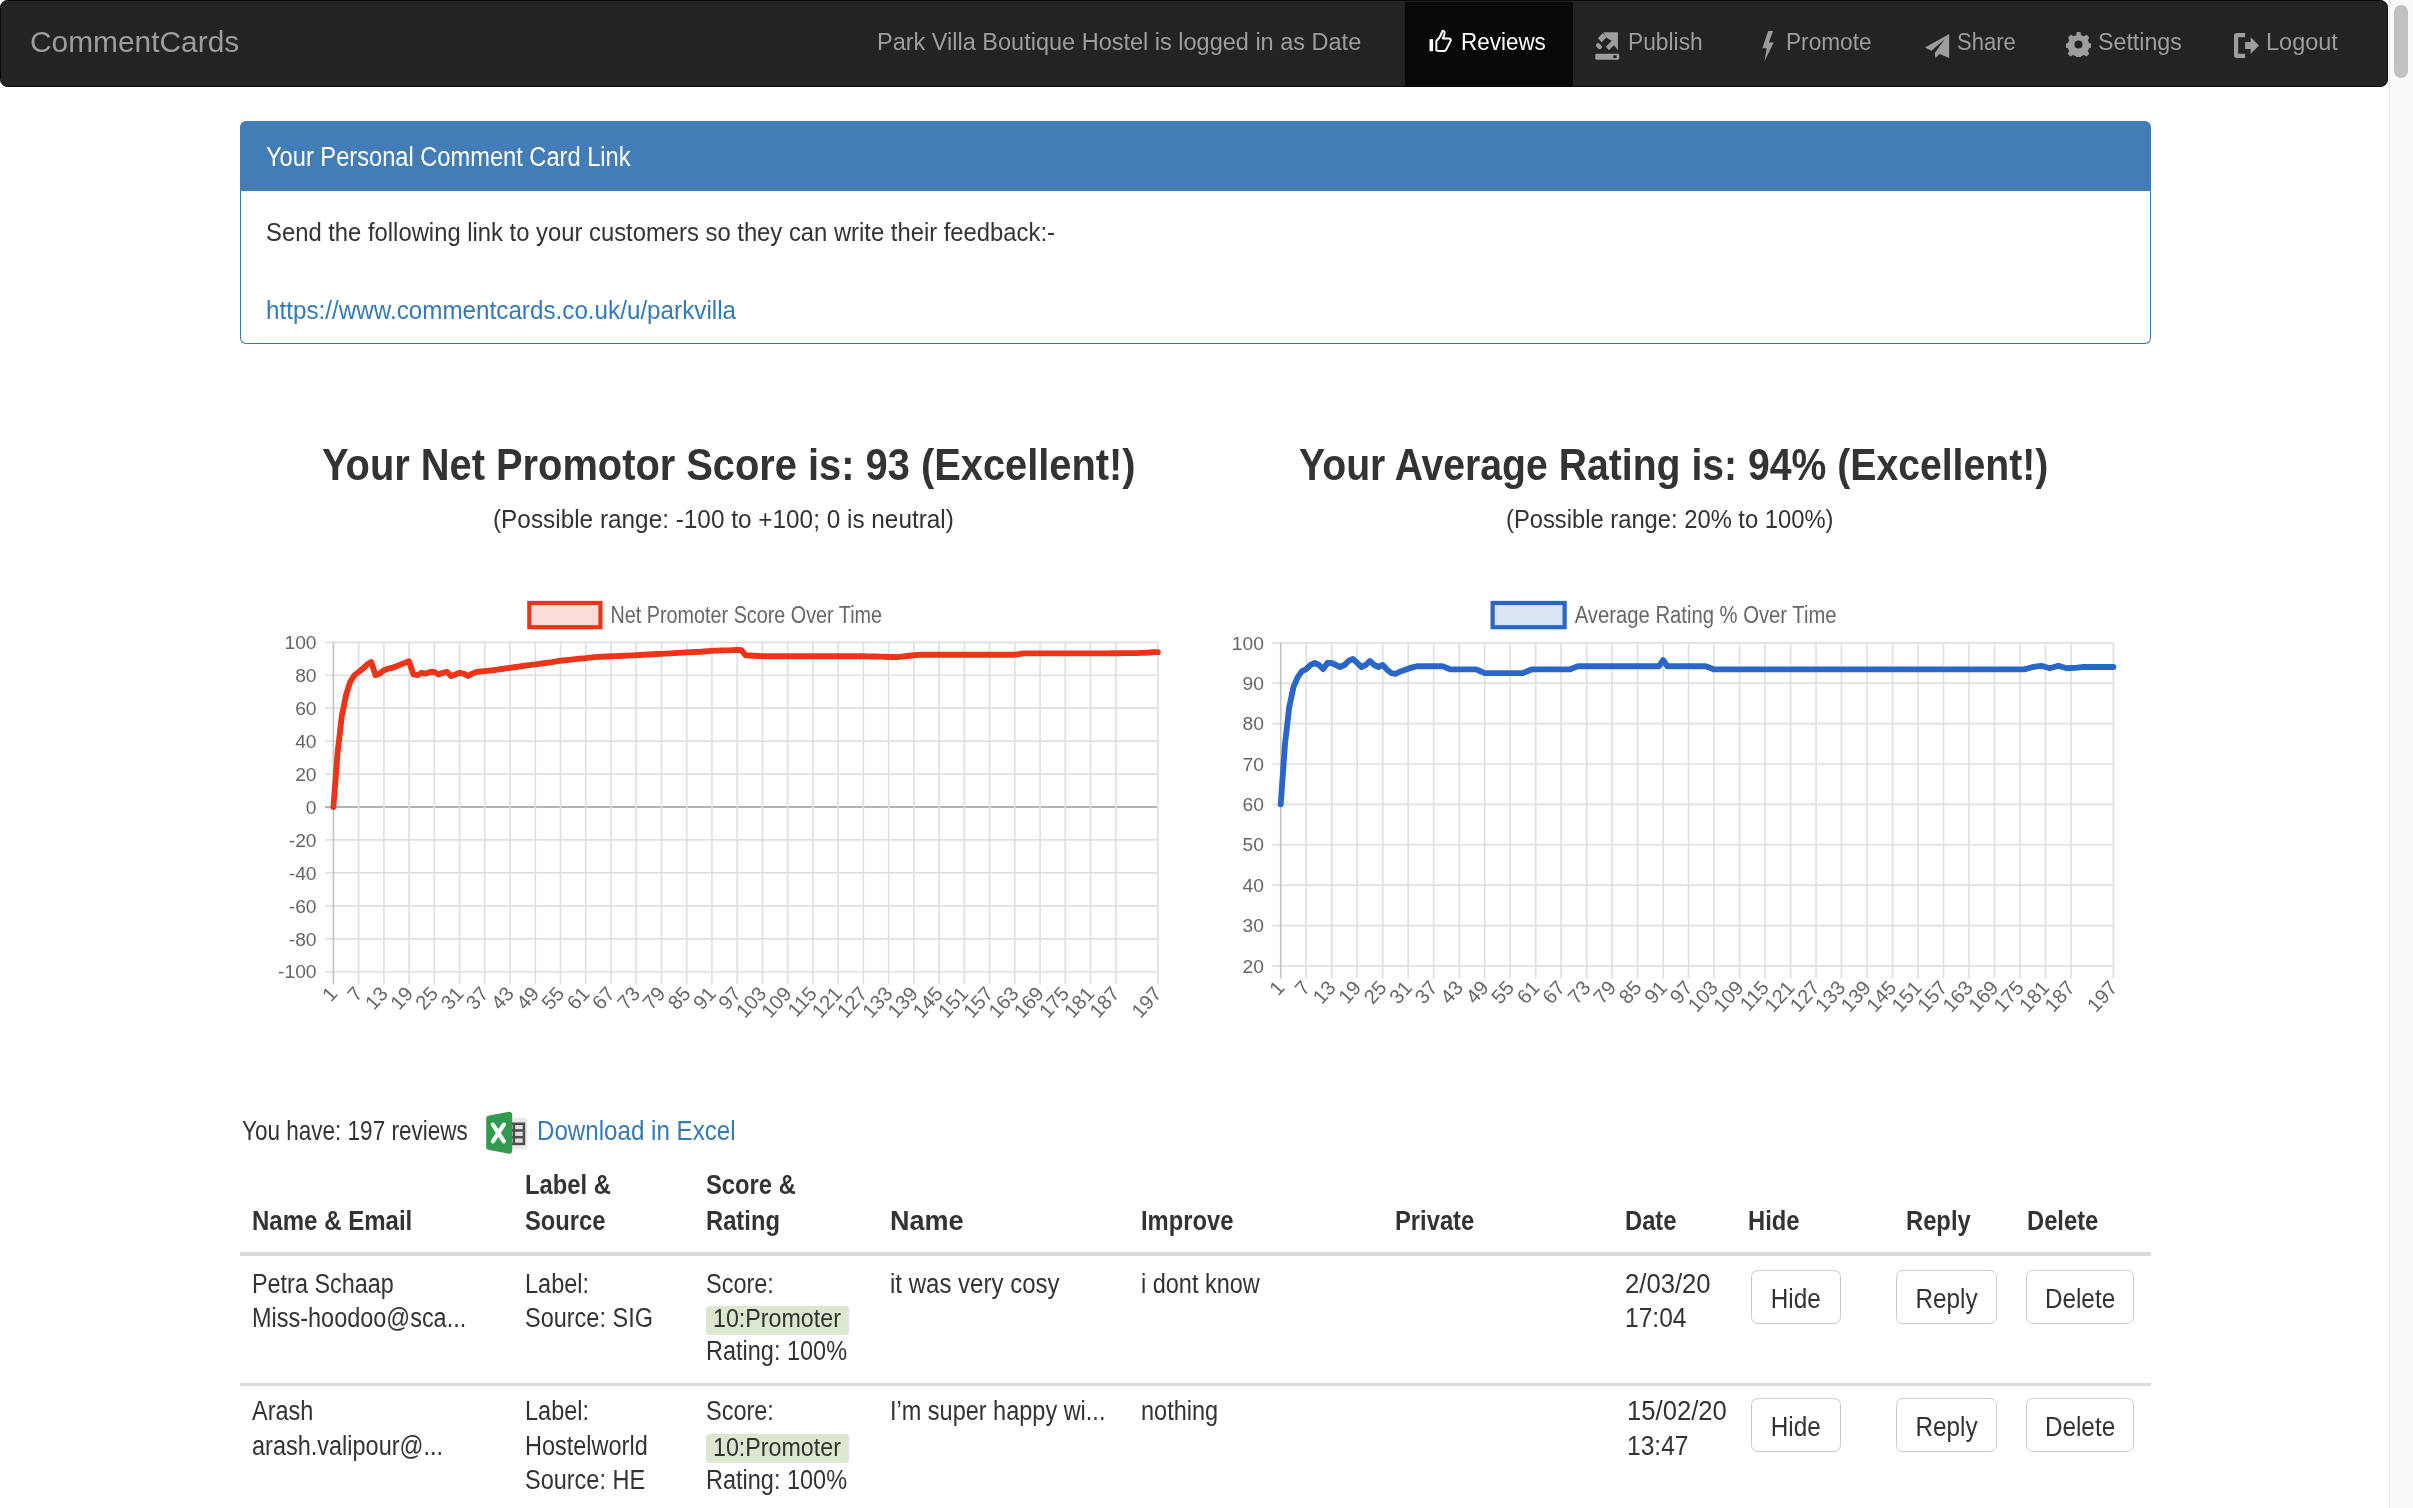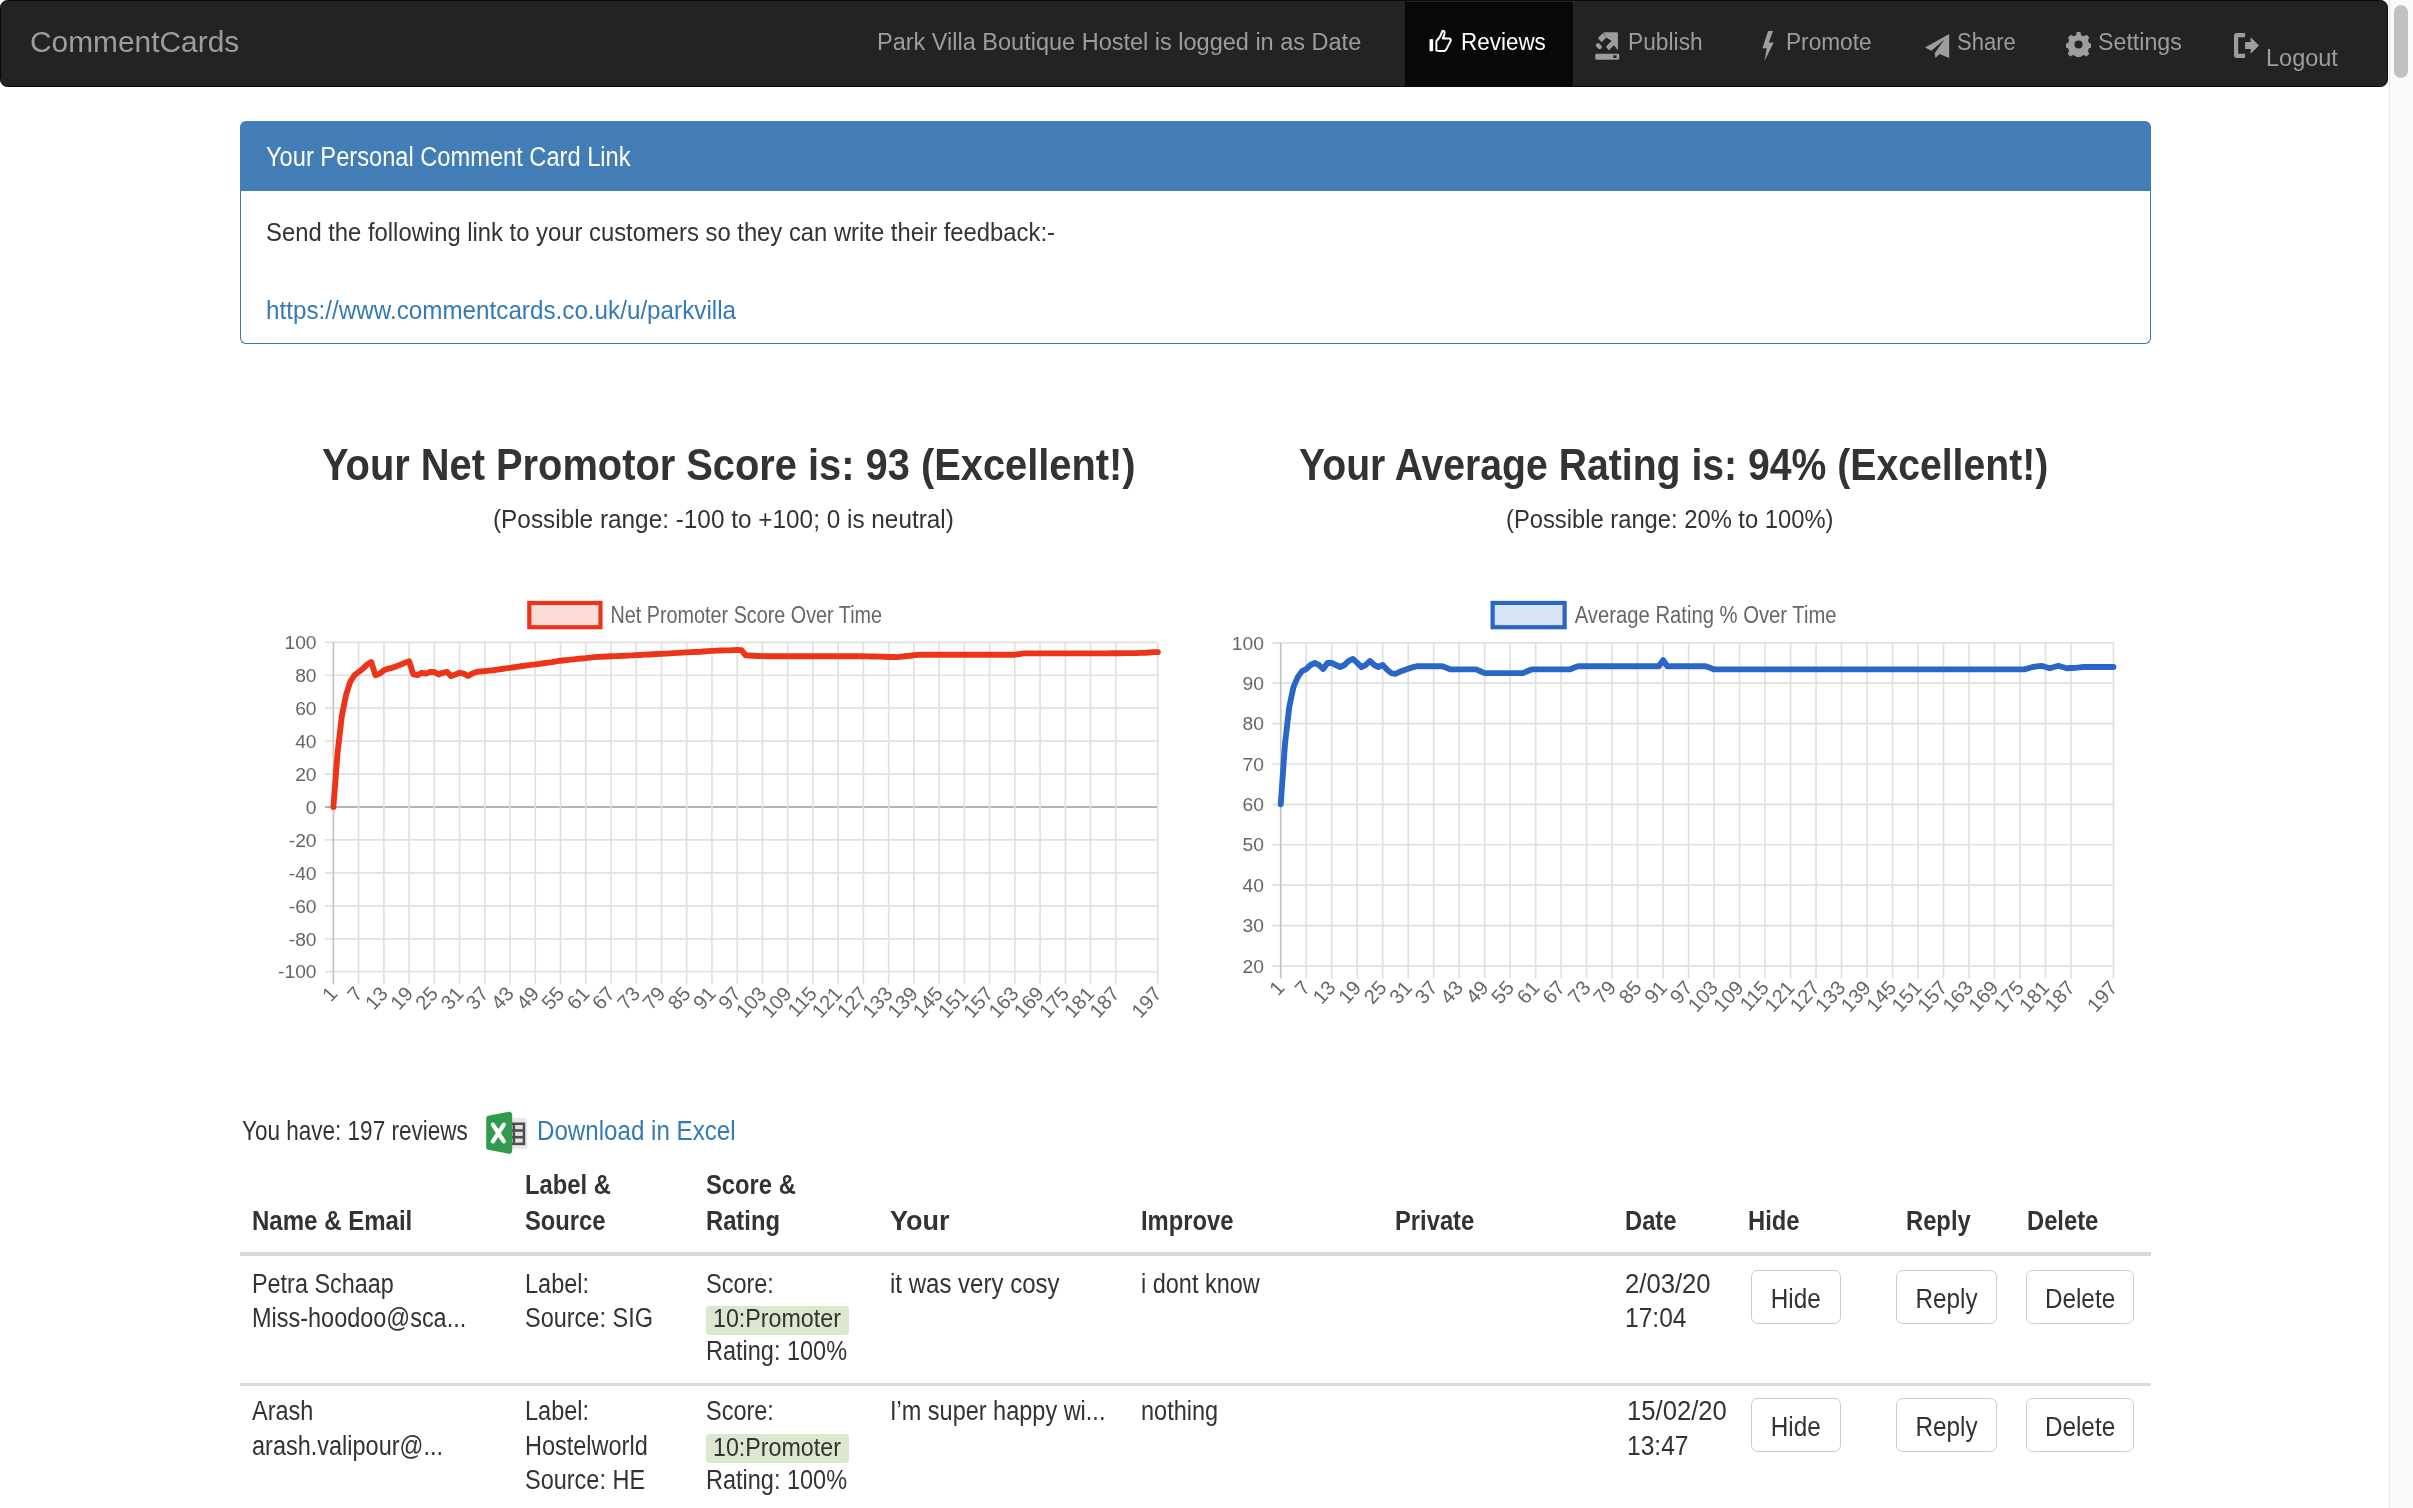--- a/index.html
+++ b/index.html
@@ -245,36 +245,36 @@
   </svg>
 <div class="abs" style="left:2389px;top:0;width:24px;height:1508px;background:#fafafa;border-left:0.8px solid #e8e8e8"></div>
 <div class="abs" style="left:2394px;top:5px;width:14.2px;height:73px;background:#c1c1c1;border-radius:7.5px"></div>
 <div style="position:absolute;left:30px;top:27px;font-size:30px;font-weight:400;color:#9d9d9d;line-height:1;white-space:nowrap;transform:scaleX(0.996);transform-origin:0 0;">CommentCards</div>
 <div style="position:absolute;left:877px;top:31px;font-size:23.5px;font-weight:400;color:#9d9d9d;line-height:1;white-space:nowrap;">Park Villa Boutique Hostel is logged in as Date</div>
 <div style="position:absolute;left:1461px;top:31px;font-size:23.5px;font-weight:400;color:#fff;line-height:1;white-space:nowrap;transform:scaleX(0.955);transform-origin:0 0;">Reviews</div>
 <div style="position:absolute;left:1628px;top:31px;font-size:23.5px;font-weight:400;color:#9d9d9d;line-height:1;white-space:nowrap;transform:scaleX(0.969);transform-origin:0 0;">Publish</div>
 <div style="position:absolute;left:1786px;top:31px;font-size:23.5px;font-weight:400;color:#9d9d9d;line-height:1;white-space:nowrap;transform:scaleX(0.964);transform-origin:0 0;">Promote</div>
 <div style="position:absolute;left:1957px;top:31px;font-size:23.5px;font-weight:400;color:#9d9d9d;line-height:1;white-space:nowrap;transform:scaleX(0.936);transform-origin:0 0;">Share</div>
 <div style="position:absolute;left:2098px;top:31px;font-size:23.5px;font-weight:400;color:#9d9d9d;line-height:1;white-space:nowrap;transform:scaleX(0.988);transform-origin:0 0;">Settings</div>
-<div style="position:absolute;left:2266px;top:47px;font-size:23.5px;font-weight:400;color:#9d9d9d;line-height:1;white-space:nowrap;">Logout</div>
+<div style="position:absolute;left:2266px;top:31px;font-size:23.5px;font-weight:400;color:#9d9d9d;line-height:1;white-space:nowrap;">Logout</div>
 <div style="position:absolute;left:266px;top:144px;font-size:27px;font-weight:400;color:#fff;line-height:1;white-space:nowrap;transform:scaleX(0.876);transform-origin:0 0;">Your Personal Comment Card Link</div>
 <div style="position:absolute;left:266px;top:219px;font-size:26px;font-weight:400;color:#333;line-height:1;white-space:nowrap;transform:scaleX(0.916);transform-origin:0 0;">Send the following link to your customers so they can write their feedback:-</div>
 <div style="position:absolute;left:266px;top:297px;font-size:26px;font-weight:400;color:#337ab7;line-height:1;white-space:nowrap;transform:scaleX(0.932);transform-origin:0 0;">https://www.commentcards.co.uk/u/parkvilla</div>
 <div style="position:absolute;left:322px;top:443px;font-size:44px;font-weight:700;color:#333;line-height:1;white-space:nowrap;transform:scaleX(0.905);transform-origin:0 0;">Your Net Promotor Score is: 93 (Excellent!)</div>
 <div style="position:absolute;left:493px;top:507px;font-size:25px;font-weight:400;color:#333;line-height:1;white-space:nowrap;transform:scaleX(0.974);transform-origin:0 0;">(Possible range: -100 to +100; 0 is neutral)</div>
 <div style="position:absolute;left:1299px;top:443px;font-size:44px;font-weight:700;color:#333;line-height:1;white-space:nowrap;transform:scaleX(0.890);transform-origin:0 0;">Your Average Rating is: 94% (Excellent!)</div>
 <div style="position:absolute;left:1506px;top:507px;font-size:25px;font-weight:400;color:#333;line-height:1;white-space:nowrap;transform:scaleX(0.950);transform-origin:0 0;">(Possible range: 20% to 100%)</div>
 <div style="position:absolute;left:242px;top:1116px;font-size:28.5px;font-weight:400;color:#333;line-height:1;white-space:nowrap;transform:scaleX(0.790);transform-origin:0 0;">You have: 197 reviews</div>
 <div style="position:absolute;left:537px;top:1116px;font-size:28.5px;font-weight:400;color:#337ab7;line-height:1;white-space:nowrap;transform:scaleX(0.847);transform-origin:0 0;">Download in Excel</div>
 <div style="position:absolute;left:252px;top:1208px;font-size:27px;font-weight:700;color:#333;line-height:1;white-space:nowrap;transform:scaleX(0.890);transform-origin:0 0;">Name &amp; Email</div>
 <div style="position:absolute;left:525px;top:1172px;font-size:27px;font-weight:700;color:#333;line-height:1;white-space:nowrap;transform:scaleX(0.880);transform-origin:0 0;">Label &amp;</div>
 <div style="position:absolute;left:525px;top:1208px;font-size:27px;font-weight:700;color:#333;line-height:1;white-space:nowrap;transform:scaleX(0.880);transform-origin:0 0;">Source</div>
 <div style="position:absolute;left:706px;top:1172px;font-size:27px;font-weight:700;color:#333;line-height:1;white-space:nowrap;transform:scaleX(0.880);transform-origin:0 0;">Score &amp;</div>
 <div style="position:absolute;left:706px;top:1208px;font-size:27px;font-weight:700;color:#333;line-height:1;white-space:nowrap;transform:scaleX(0.880);transform-origin:0 0;">Rating</div>
-<div style="position:absolute;left:890px;top:1208px;font-size:27px;font-weight:700;color:#333;line-height:1;white-space:nowrap;">Your</div>
+<div style="position:absolute;left:890px;top:1208px;font-size:27px;font-weight:700;color:#333;line-height:1;white-space:nowrap;">Name</div>
 <div style="position:absolute;left:1141px;top:1208px;font-size:27px;font-weight:700;color:#333;line-height:1;white-space:nowrap;transform:scaleX(0.880);transform-origin:0 0;">Improve</div>
 <div style="position:absolute;left:1395px;top:1208px;font-size:27px;font-weight:700;color:#333;line-height:1;white-space:nowrap;transform:scaleX(0.880);transform-origin:0 0;">Private</div>
 <div style="position:absolute;left:1625px;top:1208px;font-size:27px;font-weight:700;color:#333;line-height:1;white-space:nowrap;transform:scaleX(0.880);transform-origin:0 0;">Date</div>
 <div style="position:absolute;left:1748px;top:1208px;font-size:27px;font-weight:700;color:#333;line-height:1;white-space:nowrap;transform:scaleX(0.880);transform-origin:0 0;">Hide</div>
 <div style="position:absolute;left:1906px;top:1208px;font-size:27px;font-weight:700;color:#333;line-height:1;white-space:nowrap;transform:scaleX(0.880);transform-origin:0 0;">Reply</div>
 <div style="position:absolute;left:2027px;top:1208px;font-size:27px;font-weight:700;color:#333;line-height:1;white-space:nowrap;transform:scaleX(0.880);transform-origin:0 0;">Delete</div>
 <div style="position:absolute;left:252px;top:1271px;font-size:27px;font-weight:400;color:#333;line-height:1;white-space:nowrap;transform:scaleX(0.866);transform-origin:0 0;">Petra Schaap</div>
 <div style="position:absolute;left:252px;top:1305px;font-size:27px;font-weight:400;color:#333;line-height:1;white-space:nowrap;transform:scaleX(0.869);transform-origin:0 0;">Miss-hoodoo@sca...</div>
 <div style="position:absolute;left:525px;top:1271px;font-size:27px;font-weight:400;color:#333;line-height:1;white-space:nowrap;transform:scaleX(0.870);transform-origin:0 0;">Label:</div>
 <div style="position:absolute;left:525px;top:1305px;font-size:27px;font-weight:400;color:#333;line-height:1;white-space:nowrap;transform:scaleX(0.870);transform-origin:0 0;">Source: SIG</div>

